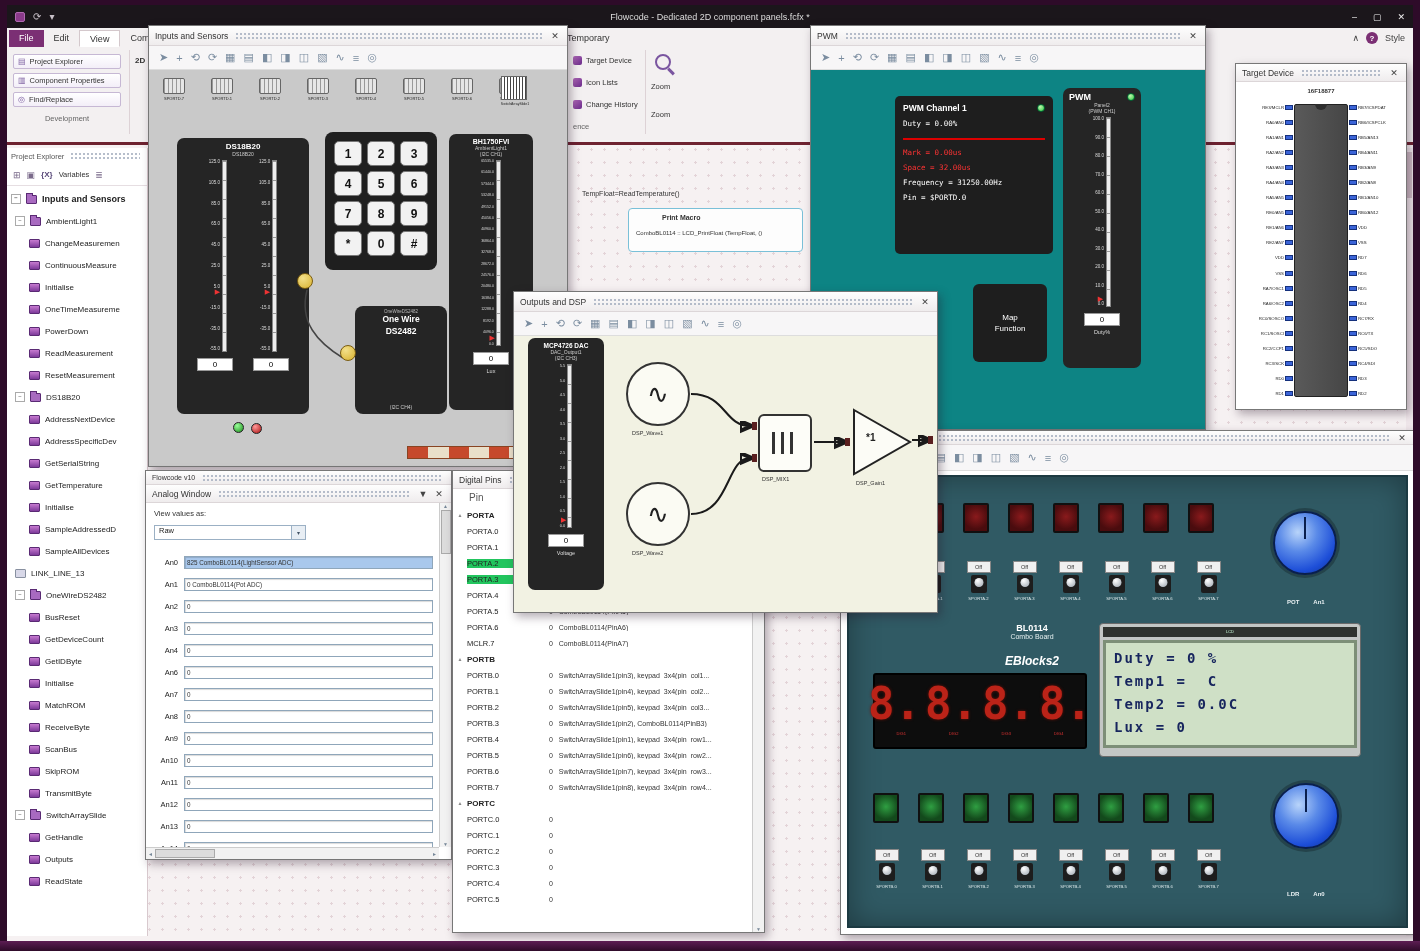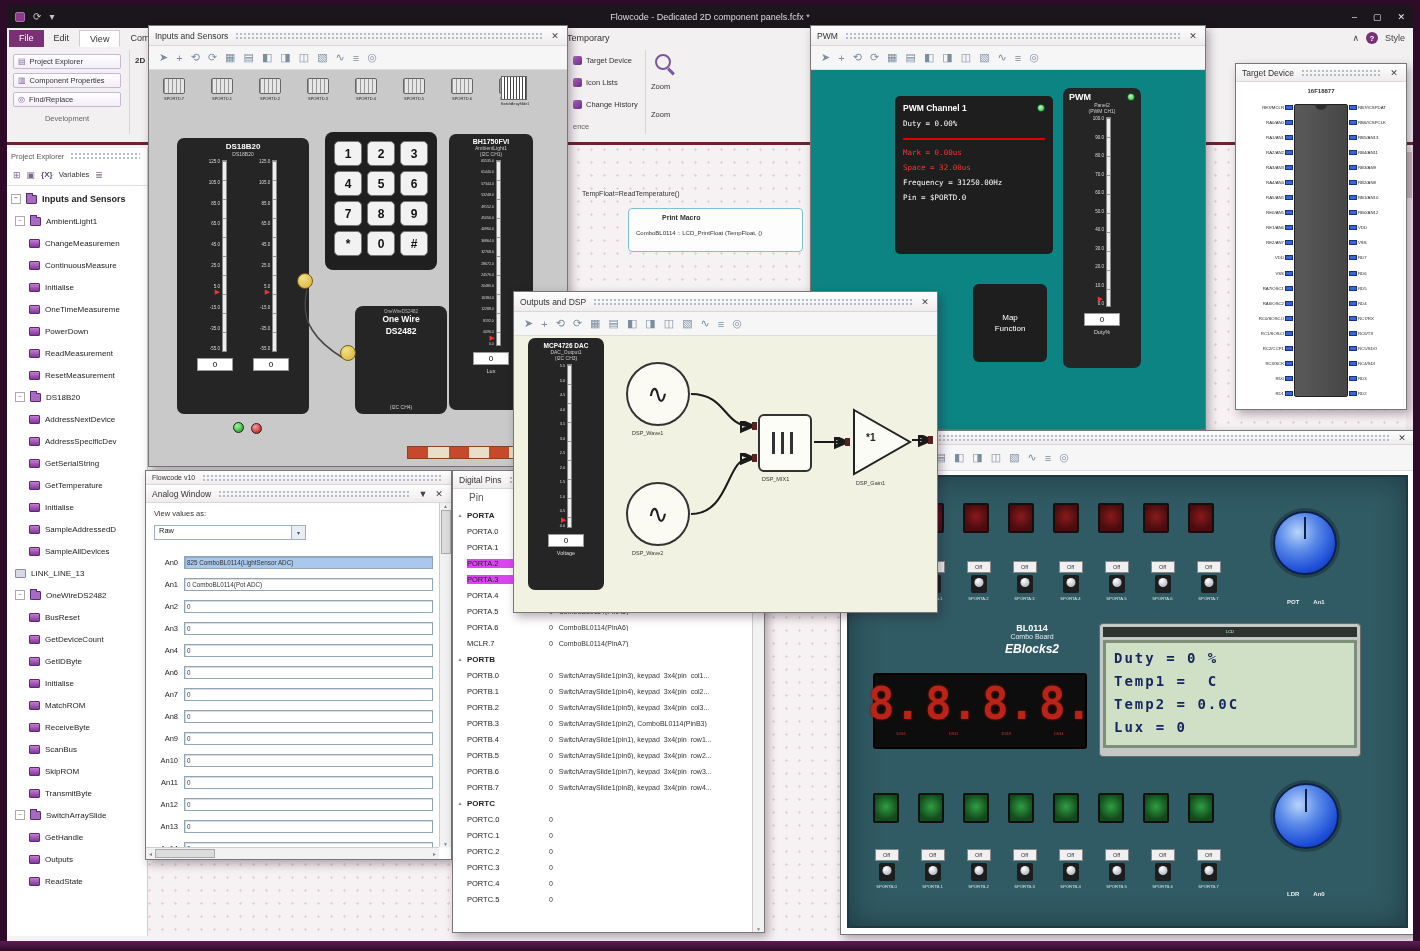--- a/index.html
+++ b/index.html
@@ -188,21 +188,21 @@
   .hsb .thumb{width:60px;height:9px;background:#dcdcdc;border:1px solid #aaa}
 
   
   .dhead{position:absolute;left:16px;top:3px;font-size:10px;color:#555}
   .drows{position:absolute;left:0;top:18px;right:12px;bottom:0}
   .drow{height:16px;display:flex;align-items:center;font-size:7.5px;color:#222}
   .dmark{width:14px;text-align:center;font-size:5px;color:#888;flex:0 0 auto}
   .drow.group .dmark::before{content:"▲"}
   .dlbl{width:82px;white-space:pre;flex:0 0 auto}
   .drow.group .dlbl{font-weight:bold;font-size:8px}
-  .drow.sel .dlbl{background:#d946ef}
+  .drow.sel .dlbl{background:#22c55e}
   .dval{flex:1;font-size:7px;color:#333;white-space:pre;overflow:hidden}
 
   
   .board{position:absolute;left:6px;top:4px;right:6px;bottom:6px;background:#305a64;border:2px solid #1c3a42;
     box-shadow:inset 0 0 30px rgba(0,0,0,.35)}
   .ledrow{position:absolute;display:flex;gap:19px}
   .bled{width:26px;height:30px;border:2px solid #101010;border-radius:2px}
   .bled.r{background:radial-gradient(circle at 50% 45%,#8a1a1c 0%,#4a0c0e 70%)}
   .bled.g{background:radial-gradient(circle at 50% 45%,#2f9f42 0%,#134a1c 70%)}
   .swrow{position:absolute;display:flex;gap:19px}
@@ -213,21 +213,21 @@
   .swlever::after{content:"";position:absolute;left:50%;top:3px;transform:translateX(-50%);width:9px;height:9px;
     border-radius:50%;background:radial-gradient(circle at 35% 30%,#fff,#9aa4ae)}
   .swlbl{font-size:4.2px;color:#dce8ea;margin-top:3px}
   .knob{position:absolute;border-radius:50%;border:2px solid #0a1f4d;box-shadow:0 0 0 3px rgba(0,0,0,.25);
     background:radial-gradient(circle at 38% 32%,#b8d4fa 0%,#5a8ae8 35%,#1d4ed8 70%,#0e2f8a 100%)}
   .knob::after{content:"";position:absolute;left:50%;top:6%;width:2px;height:38%;background:#0a1f4d;transform:translateX(-50%)}
   .potlbls{position:absolute;display:flex;gap:14px;font-size:6px;color:#e8f0f2;font-weight:bold}
   .bmid{position:absolute;left:128px;top:146px;width:110px;text-align:center;color:#fff}
   .bm1{font-size:9px;font-weight:bold}
   .bm2{font-size:7px;color:#e6f0f0}
-  .bm3{font-size:12px;font-weight:bold;font-style:italic;margin-top:2px}
+  .bm3{font-size:12px;font-weight:bold;font-style:italic;margin-top:14px}
   .seg{position:absolute;left:24px;top:196px;width:214px;height:76px;background:#0d0d0d;border:2px solid #000;border-radius:3px}
   .segdigits{display:flex;justify-content:center;gap:4px;font-family:"DejaVu Sans Mono",monospace;font-size:44px;
     font-weight:bold;color:#bb2318;line-height:58px;text-shadow:0 0 3px #701208}
   .seglabels{display:flex;justify-content:space-around;font-size:4px;color:#d33;margin-top:-2px}
   .lcd{position:absolute;left:250px;top:146px;width:262px;height:134px;background:#c3c7c5;border:1px solid #6a6a6a;
     border-radius:4px;padding:3px}
   .lcdtop{height:10px;background:#2f332f;color:#cfd;font-size:4px;text-align:center;line-height:10px}
   .lcdscr{margin-top:3px;height:108px;background:#cfe0c6;border:3px solid #7d8f78;padding:4px 8px;
     font-family:"DejaVu Sans Mono",monospace;font-weight:bold;font-size:14px;color:#17255e;letter-spacing:2px;
     line-height:23px;white-space:pre}

